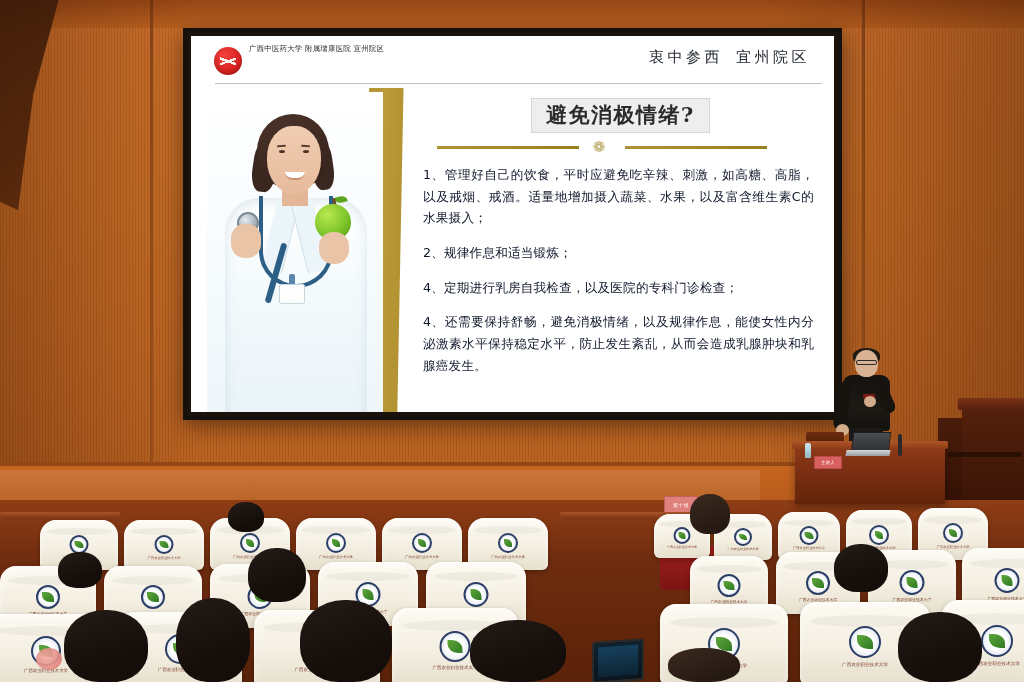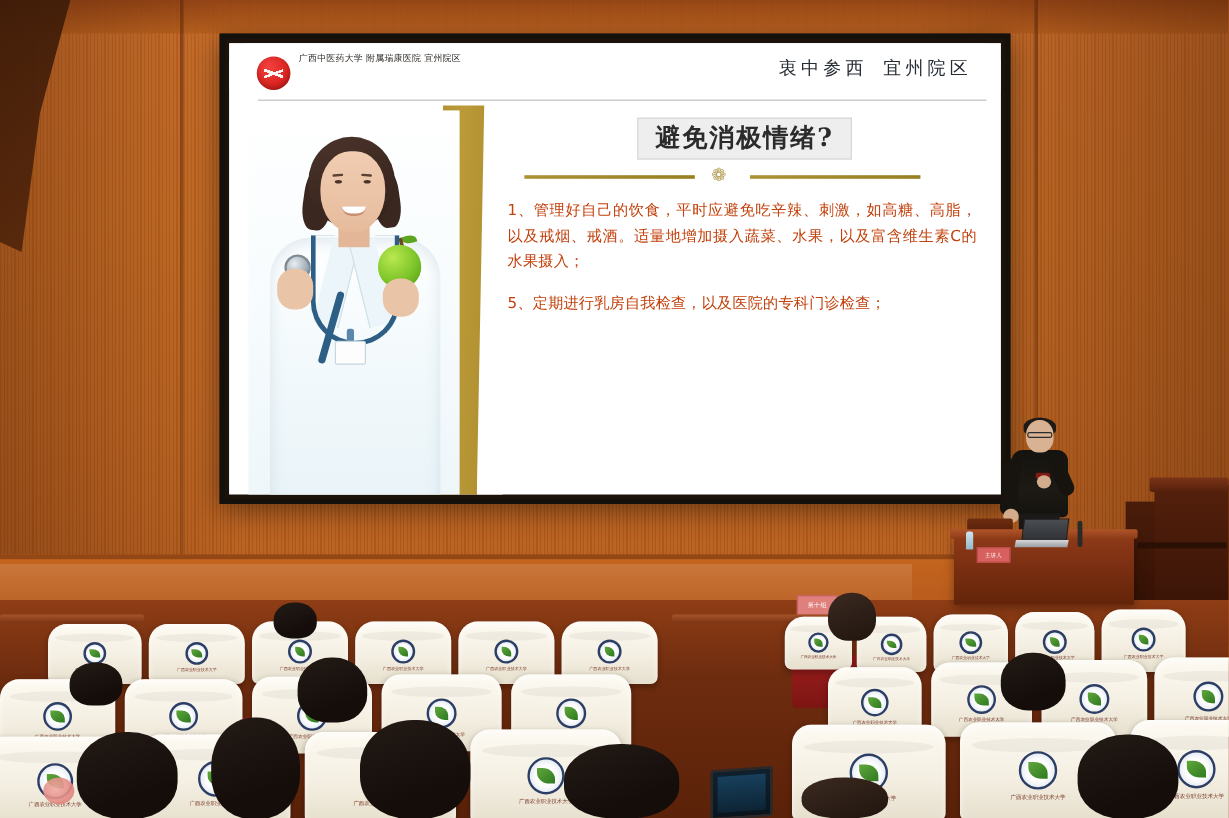--- a/index.html
+++ b/index.html
@@ -259,21 +259,21 @@
   }
   .divider .bar.l { left:0; width:142px; }
   .divider .bar.r { right:0; width:142px; }
   .divider .rosette {
     position:absolute; left:152px; top:0; width:20px; height:14px;
     color:#b6a15a; font-size:15px; line-height:14px; text-align:center;
   }
 
   .slide-body {
     position:absolute; left:232px; top:128px; right:20px;
-    color:#c2410c;
+    color:#0f172a;
     font-family:"DejaVu Sans","Liberation Sans",sans-serif;
   }
   .para {
     font-size:12.6px; line-height:1.72; letter-spacing:.2px;
     margin-bottom:13px; text-align:justify;
   }
 
   
   .desk {
     position:absolute; left:795px; top:446px; width:150px; height:58px;
@@ -519,21 +519,23 @@
         </div>
 
         <div class="divider">
           <div class="bar l"></div>
           <div class="rosette">❁</div>
           <div class="bar r"></div>
         </div>
 
         <div class="slide-body">
           <p class="para">1、管理好自己的饮食，平时应避免吃辛辣、刺激，如高糖、高脂，以及戒烟、戒酒。适量地增加摄入蔬菜、水果，以及富含维生素C的水果摄入；</p>
-          <p class="para">5、定期进行乳房自我检查，以及医院的专科门诊检查；</p>
+          <p class="para">2、规律作息和适当锻炼；</p>
+          <p class="para">4、定期进行乳房自我检查，以及医院的专科门诊检查；</p>
+          <p class="para">4、还需要保持舒畅，避免消极情绪，以及规律作息，能使女性内分泌激素水平保持稳定水平，防止发生紊乱，从而会造成乳腺肿块和乳腺癌发生。</p>
         </div>
 
       </div>
     </div>
   </div>
 
   <div class="podium-side"></div>
   <div class="podium"></div>
   <div class="podium-top"></div>
   <div class="podium-shelf"></div>

